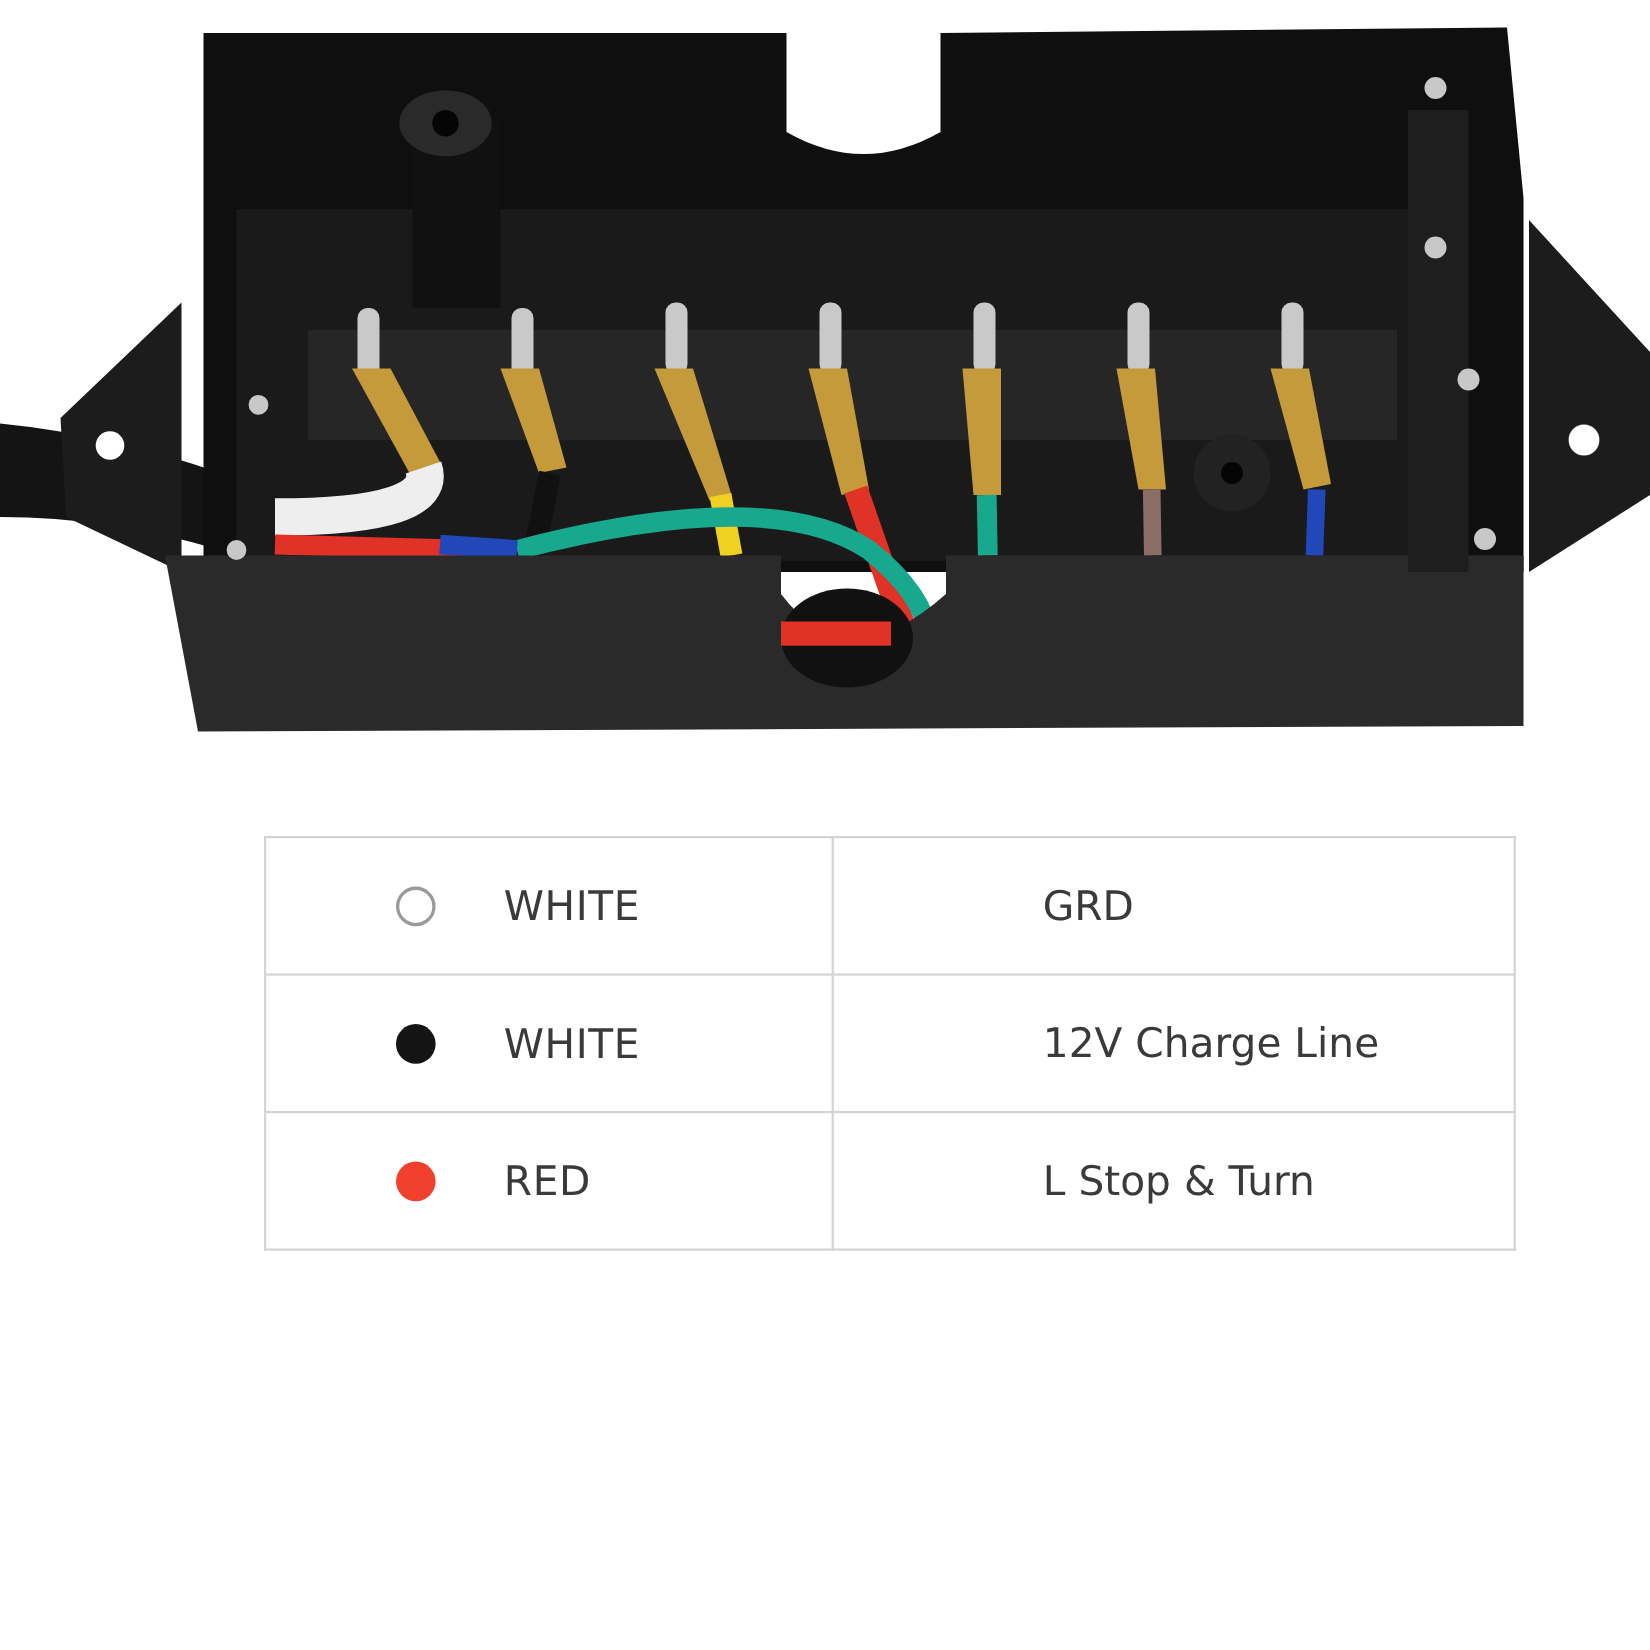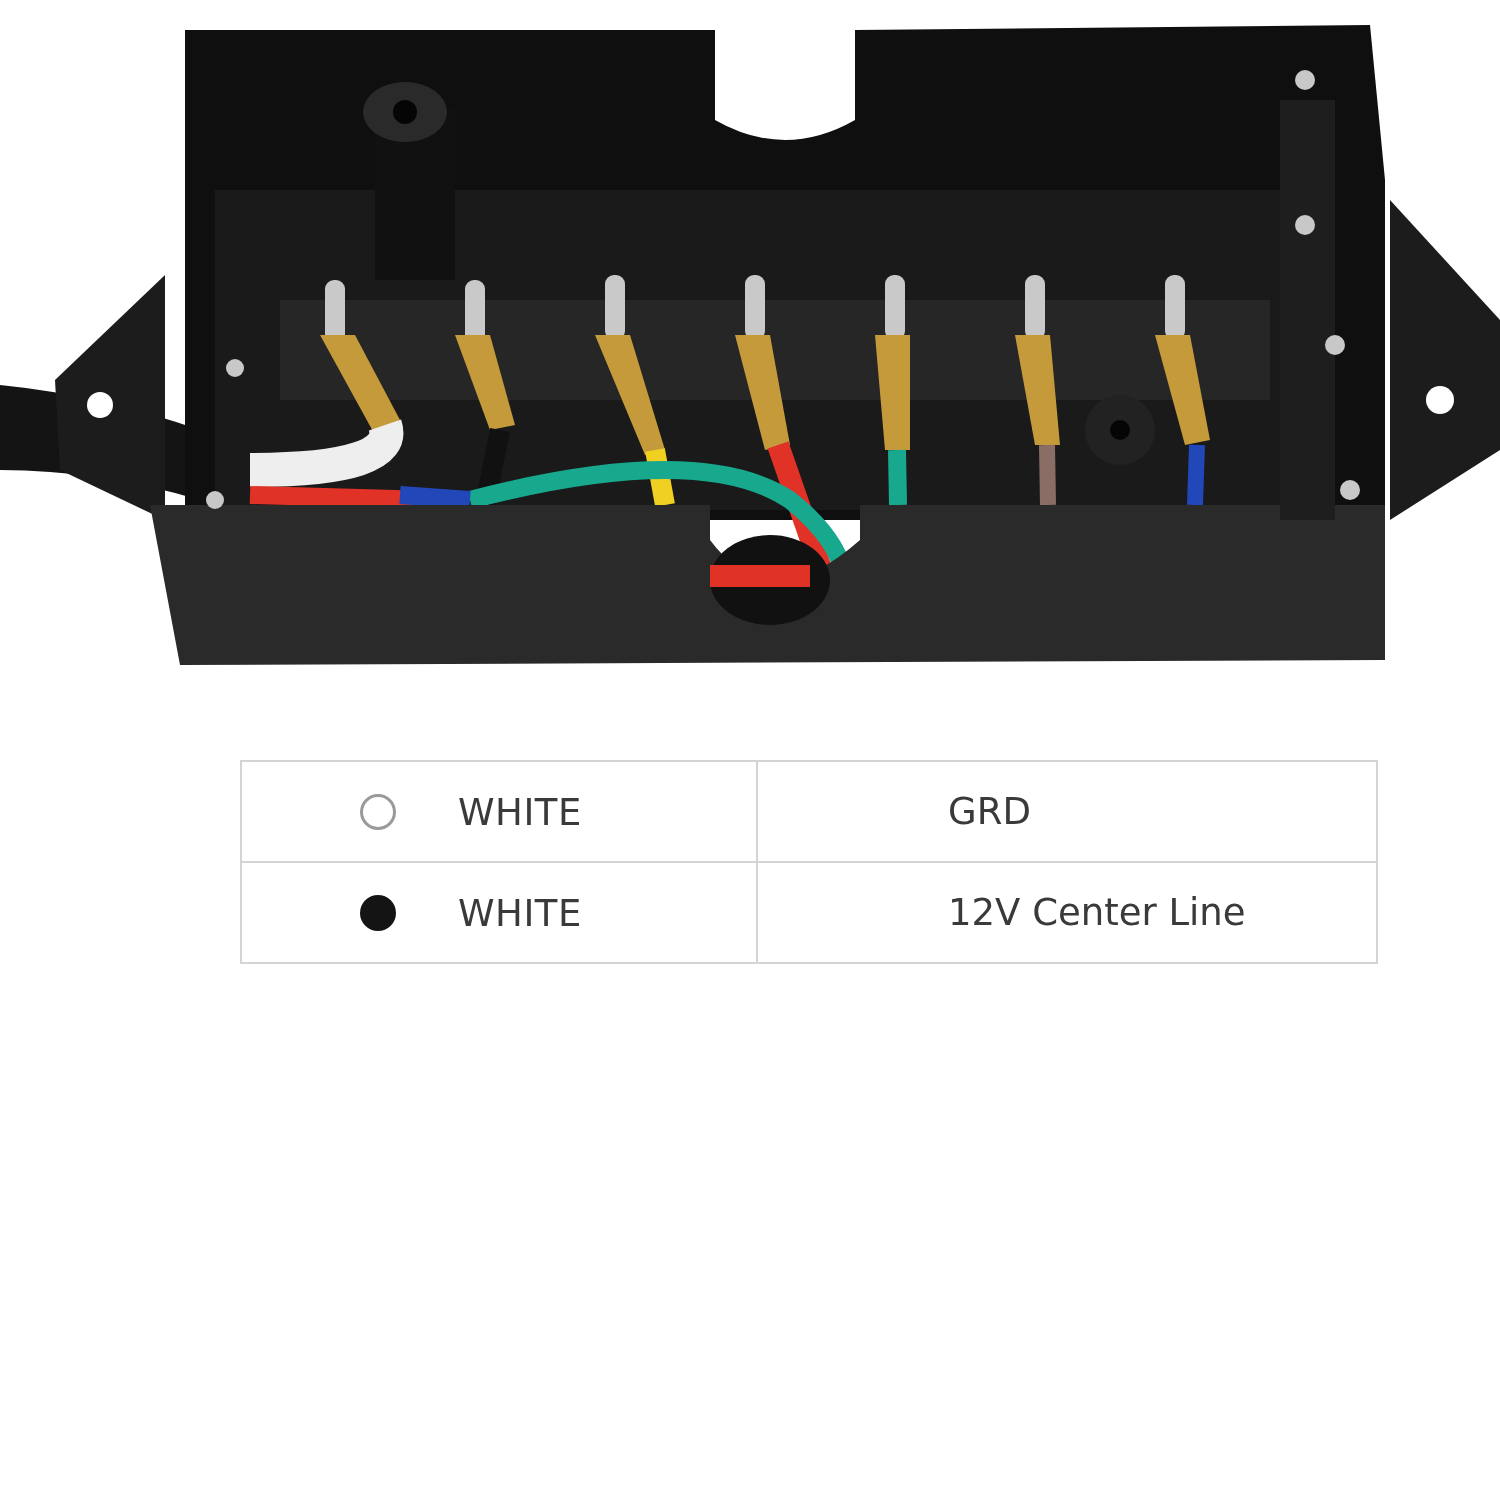--- a/index.html
+++ b/index.html
@@ -3,21 +3,21 @@
 <meta charset="utf-8">
 <style>
   html, body { margin: 0; padding: 0; background: #ffffff; }
   body { width: 1500px; height: 1500px; position: relative; overflow: hidden; font-family: "DejaVu Sans", "Liberation Sans", sans-serif; }
   .photo { position: absolute; left: 0; top: 0; width: 1500px; height: 720px; }
   .wiring-table {
     position: absolute; left: 240px; top: 760px; width: 1138px;
     border-collapse: collapse; table-layout: fixed;
   }
   .wiring-table td {
-    border: 2px solid #d4d4d4; height: 99px; padding: 0; vertical-align: middle;
+    border: 2px solid #d4d4d4; height: 99px; padding: 12px; vertical-align: middle;
     color: #3a3a3a; font-size: 37px;
   }
   .col-color { width: 516px; }
   .color-cell { position: relative; }
   .dot {
     position: absolute; left: 118px; top: 50%; width: 36px; height: 36px;
     border-radius: 50%; transform: translateY(-50%); box-sizing: border-box;
   }
   .color-name { position: absolute; left: 216px; top: 50%; transform: translateY(-50%); letter-spacing: 0.5px; }
   .func-cell { padding-left: 190px !important; margin-left: 24px; }
@@ -101,16 +101,23 @@
         <span class="dot" style="background:#ffffff;border:3px solid #9a9a9a;"></span>
         <span class="color-name">WHITE</span>
       </td>
       <td class="func-cell">GRD</td>
     </tr>
     <tr>
       <td class="color-cell">
         <span class="dot" style="background:#141414;"></span>
         <span class="color-name">WHITE</span>
       </td>
-      <td class="func-cell">12V Center Line</td>
+      <td class="func-cell">12V Charge Line</td>
+    </tr>
+    <tr>
+      <td class="color-cell">
+        <span class="dot" style="background:#f2402e;"></span>
+        <span class="color-name">RED</span>
+      </td>
+      <td class="func-cell">L Stop &amp; Turn</td>
     </tr>
   </tbody>
 </table>
 
 </body></html>

